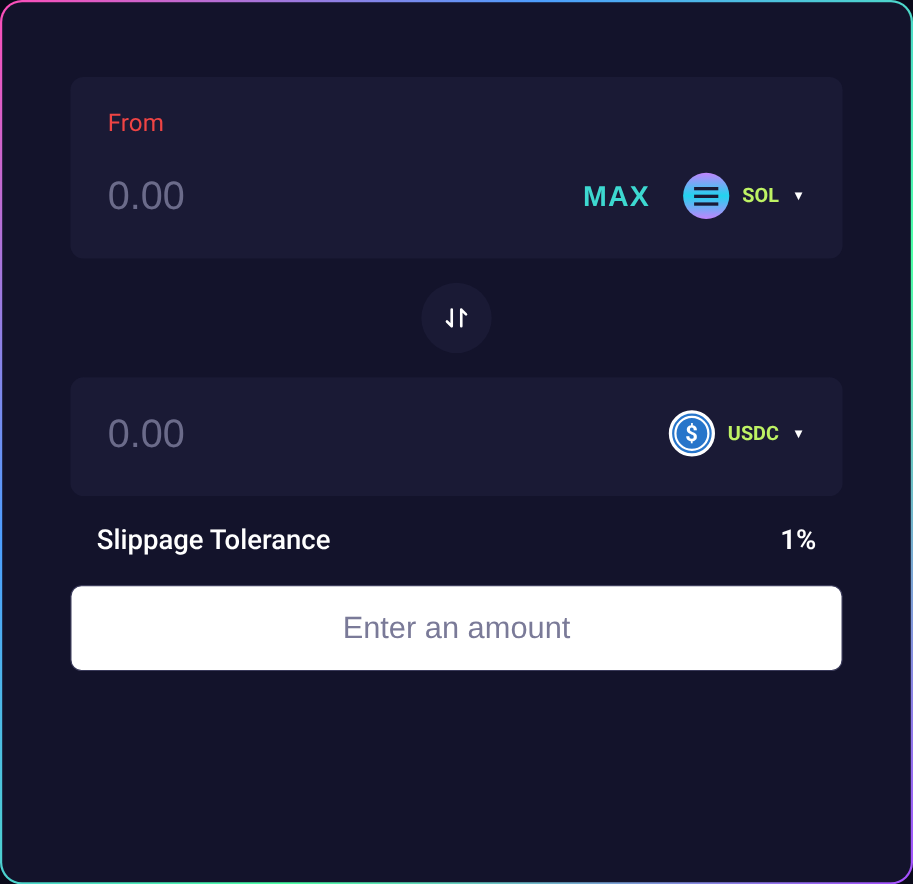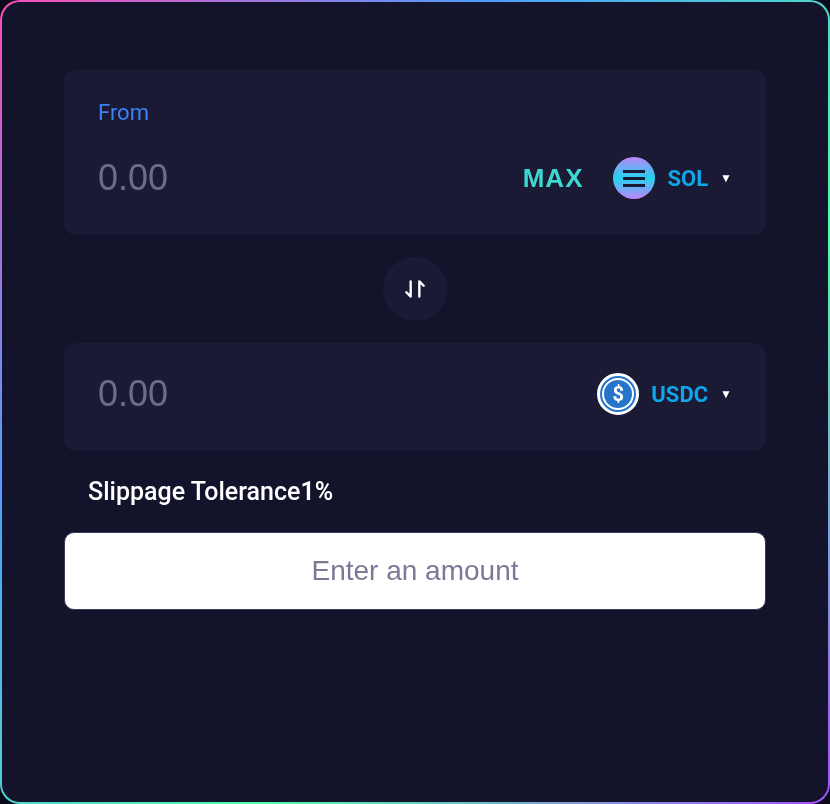--- a/index.html
+++ b/index.html
@@ -36,21 +36,21 @@
       border-radius: 12px;
       padding: 30px 34px 36px 34px;
     }
     .box-header {
       display: flex;
       justify-content: space-between;
       align-items: center;
       margin-bottom: 32px;
     }
     .label {
-      color: #3b82f6;
+      color: #ef4444;
       font-size: 22px;
     }
     .balance {
       color: #8989a8;
       font-size: 22px;
     }
     .box-body {
       display: flex;
       justify-content: space-between;
       align-items: center;
@@ -121,22 +121,22 @@
     }
     .usdc-icon::before {
       content: '';
       position: absolute;
       width: 28px;
       height: 28px;
       border: 2px solid #fff;
       border-radius: 50%;
     }
     .token-name {
-      color: #0ea5e9;
-      font-size: 22px;
+      color: #bef264;
+      font-size: 18px;
       font-weight: 700;
     }
     .dropdown-caret {
       color: #fff;
       font-size: 12px;
     }
     .swap-divider {
       display: flex;
       justify-content: center;
       padding: 22px 0;
@@ -148,20 +148,21 @@
       background: #1a1a35;
       border: none;
       cursor: pointer;
       display: flex;
       align-items: center;
       justify-content: center;
       color: #fff;
     }
     .slippage-row {
       display: flex;
+      justify-content: space-between;
       align-items: center;
       padding: 26px 24px 26px 24px;
     }
     .slippage-label {
       color: #fff;
       font-size: 25px;
       font-weight: 500;
     }
     .slippage-value {
       color: #fff;

